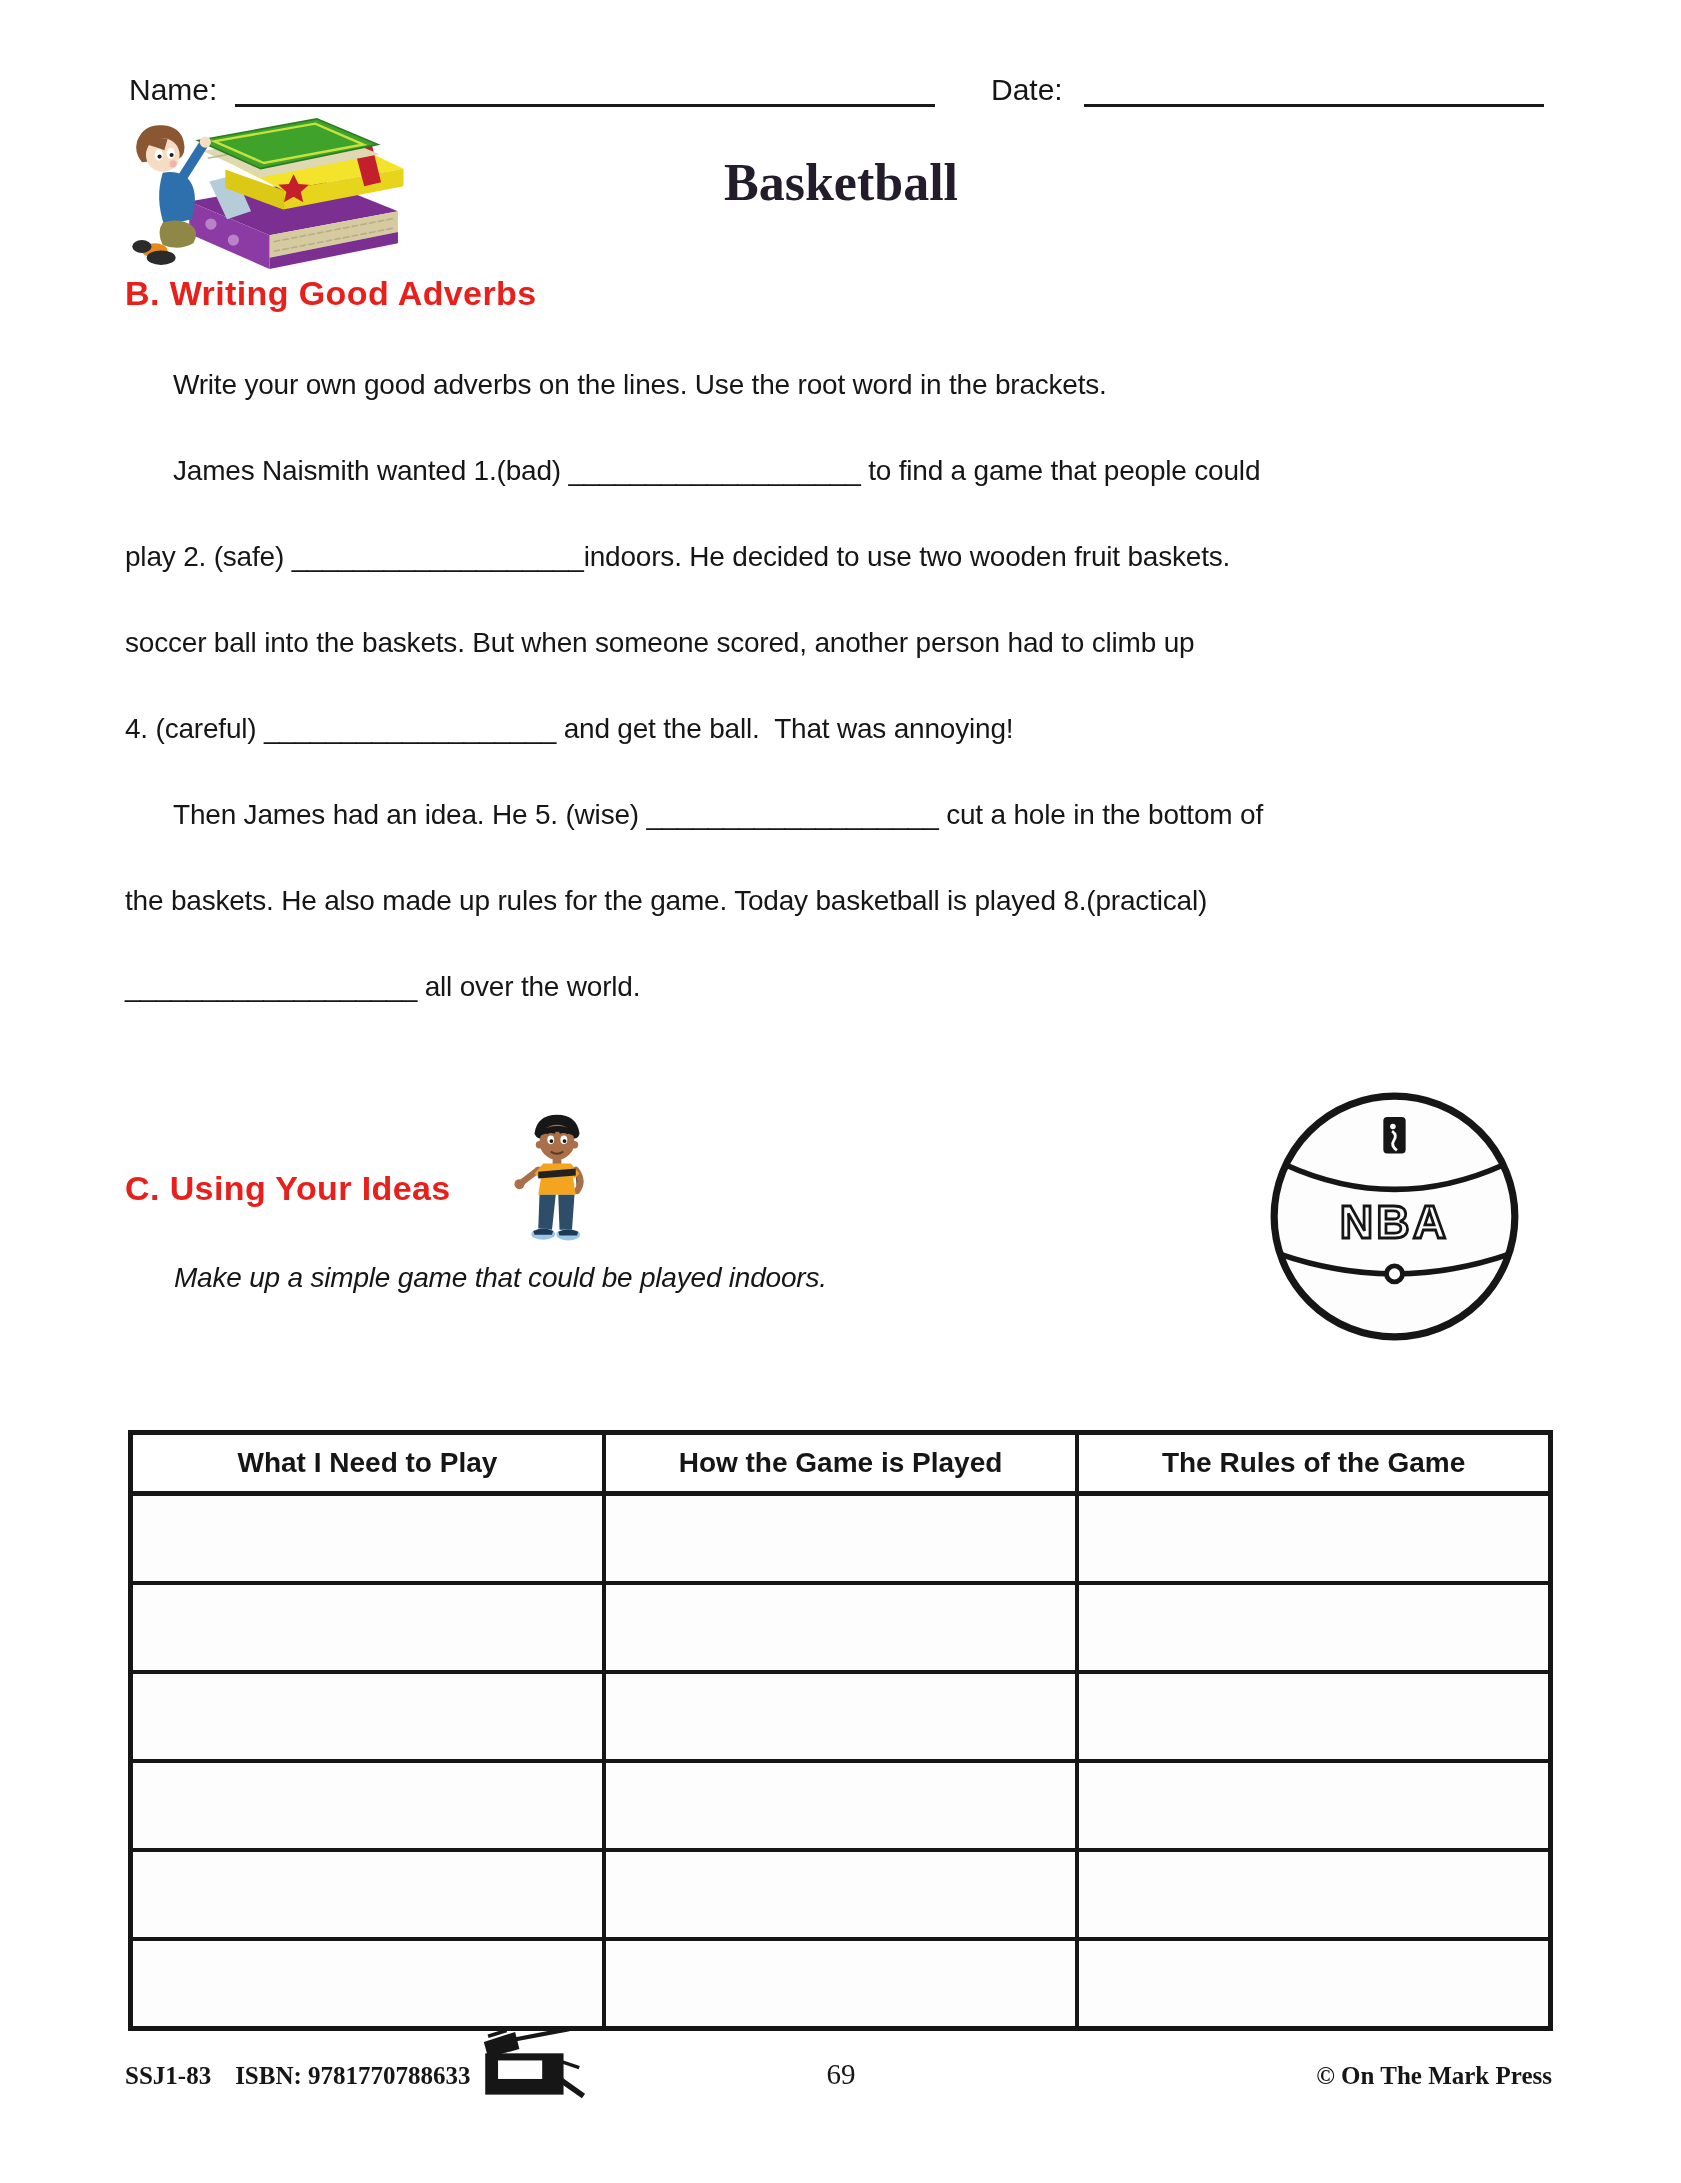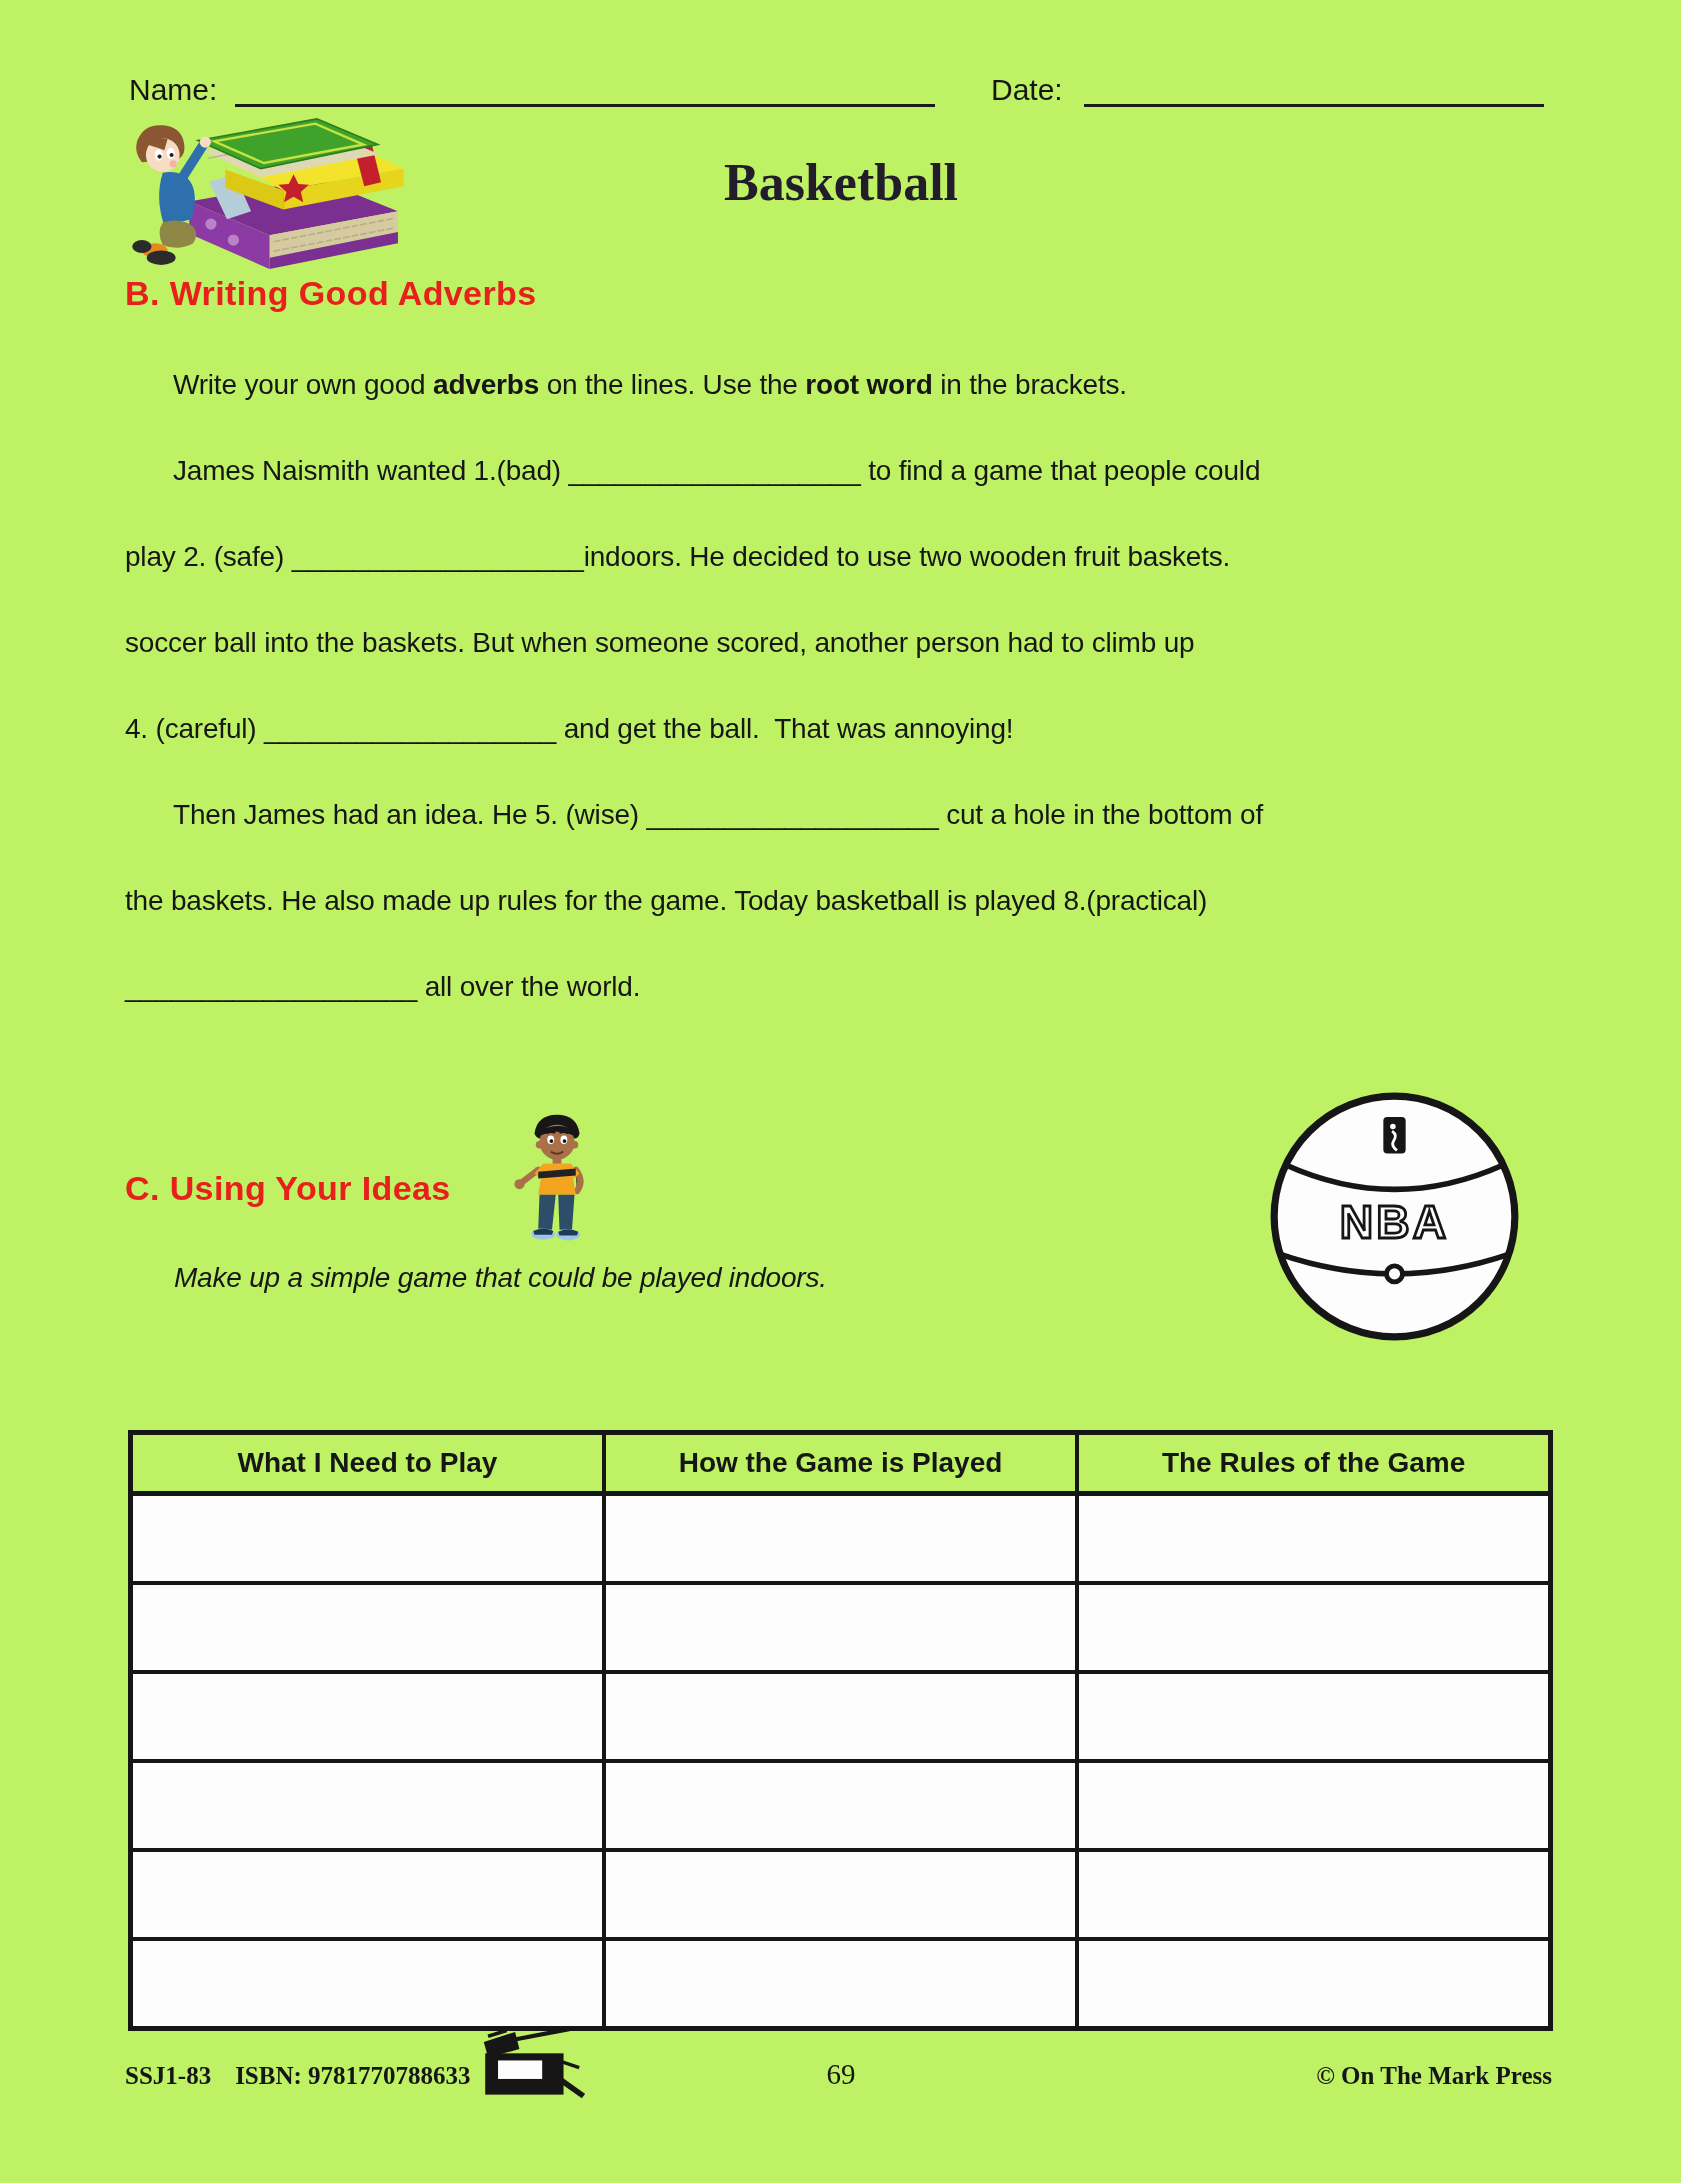--- a/index.html
+++ b/index.html
@@ -1,36 +1,36 @@
 <!DOCTYPE html>
 <html style="font-size:13px"><head>
 <meta charset="utf-8">
 <style>
   html,body{margin:0;padding:0;background:#e8e8e8;}
   .page{
     position:relative;width:1682px;height:2183px;margin:0 auto;
-    background:#bef264;font-family:"Liberation Sans",sans-serif;color:#161616;
+    background:#ffffff;font-family:"Liberation Sans",sans-serif;color:#161616;
     overflow:hidden;
   }
   .abs{position:absolute;}
   
   .hdr-label{font-size:30px;line-height:36px;}
   .hdr-rule{border-bottom:3.3px solid #1a1a1a;height:33px;}
   
   .doc-title{
     width:100%;text-align:center;
     font-family:"Liberation Serif",serif;font-weight:bold;font-size:52px;color:#221c2b;
   }
   
   .sec-heading{font-size:34px;font-weight:bold;letter-spacing:0.4px;}
   
   .para{left:125px;top:342px;width:1478px;}
   .pline{height:86px;line-height:86px;font-size:28px;letter-spacing:-0.2px;white-space:pre;}
   .indent{padding-left:48px;}
-  .bold{font-weight:bold;}
+  .bold{font-weight:normal;}
   .cline{font-size:28px;letter-spacing:-0.2px;white-space:pre;line-height:36px;}
   
   .idea-table{border-collapse:collapse;table-layout:fixed;width:1425px;border:5px solid #161616;}
   .idea-table th,.idea-table td{border:4.1px solid #161616;}
   .idea-table th{
     height:54px;border-bottom-width:5.7px;
     font-size:28px;font-weight:bold;text-align:center;vertical-align:middle;color:#161616;
   }
   .idea-table td{height:83px;background:#fdfdfd;}
   

